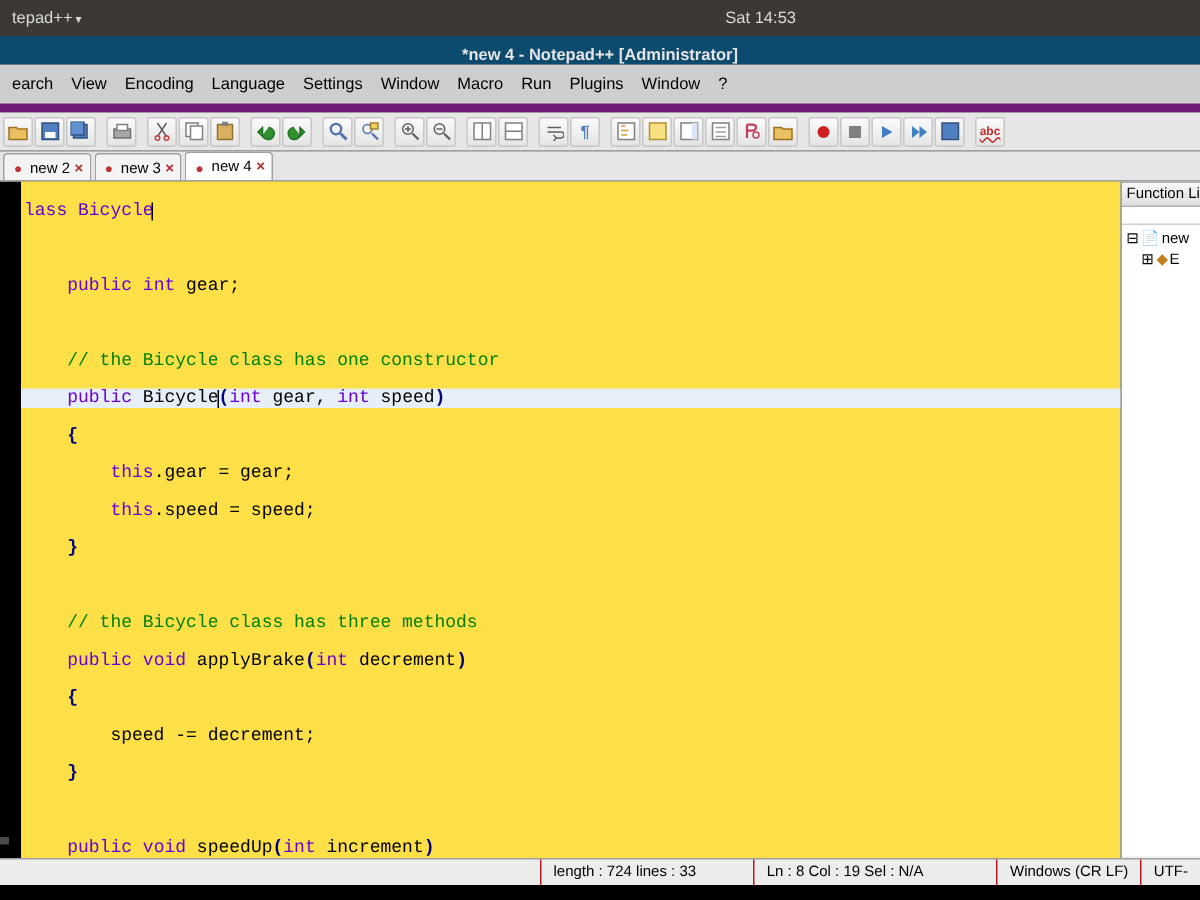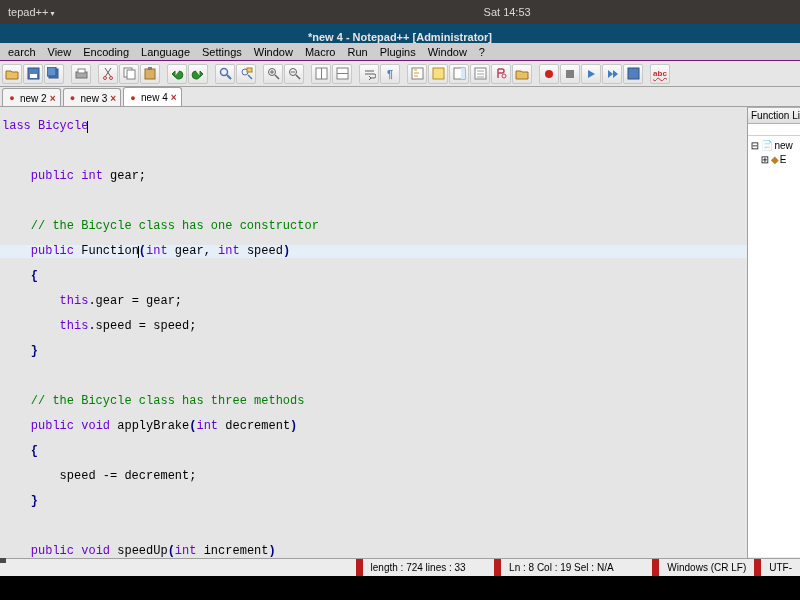--- a/index.html
+++ b/index.html
@@ -3,47 +3,47 @@
 <meta charset="utf-8">
 <style>
 * { margin: 0; padding: 0; box-sizing: border-box; }
 body { font-family: "Segoe UI", Tahoma, sans-serif; font-size: 11px; background: #000; width: 800px; height: 600px; overflow: hidden; position: relative; }
 .gnome-bar { height: 24px; background: #3b3835; color: #dcdad6; display: flex; align-items: center; padding: 0 8px; font-size: 11px; }
 .gnome-left { flex: 1; display: flex; align-items: center; gap: 4px; }
 .gnome-center { flex: 1; text-align: right; }
 .gnome-right { flex: 1; }
 .gnome-dd { font-size: 8px; margin-left: 2px; }
 .title-bar { height: 19px; background: #0c4a6e; color: #e5e5e5; display: flex; align-items: flex-end; justify-content: center; font-size: 11px; font-weight: bold; }
-.menu-bar { height: 18px; background: #cecece; border-bottom: 1px solid #701a75; display: flex; align-items: center; padding: 0 2px; font-size: 11px; }
+.menu-bar { height: 32px; background: #cecece; border-bottom: 6px solid #701a75; display: flex; align-items: center; padding: 0 2px; font-size: 11px; }
 .menu-bar span { padding: 2px 6px; cursor: default; }
 .tool-bar { height: 26px; background: #e6e6e6; border-bottom: 1px solid #a0a0a0; display: flex; align-items: center; padding: 2px 2px; gap: 1px; }
 .tb-btn { width: 20px; height: 20px; border: 1px solid #c8c8c8; background: linear-gradient(#fbfbfb,#e4e4e4); border-radius: 2px; display: flex; align-items: center; justify-content: center; font-size: 11px; cursor: default; }
 .tb-sep { width: 5px; }
 .tab-bar { height: 20px; background: #e6e6e6; display: flex; align-items: flex-end; padding-left: 2px; border-bottom: 1px solid #a0a0a0; }
 .tab { height: 18px; border: 1px solid #a0a0a0; border-bottom: none; background: #f4f4f4; margin-right: 2px; padding: 1px 4px 0 4px; display: flex; align-items: center; gap: 3px; font-size: 10px; border-radius: 3px 3px 0 0; }
 .tab.active { background: #fff; height: 19px; }
 .tab .dot { width: 10px; height: 10px; display: inline-flex; align-items: center; justify-content: center; font-size: 9px; }
 .tab .close-x { color: #b03030; font-weight: bold; font-size: 10px; }
 .body-row { display: flex; height: 451px; }
-.editor-wrap { width: 747px; height: 100%; background: #e5e5e5; }
+.editor-wrap { width: 747px; height: 100%; background: #fde047; margin-left: 14px; }
 .editor { font-family: "Courier New", monospace; font-size: 12px; line-height: 1.04; padding: 1px 0 0 0; white-space: pre; letter-spacing: 0; }
 .editor .ln { padding-left: 2px; height: 12.5px; }
 .editor .hl { background: #e6eef7; }
 .kw { color: #6a00d6; }
 .cm { color: #008000; }
 .op { color: #000080; font-weight: bold; }
 .caret { border-left: 1px solid #000; display:inline-block; height:12px; vertical-align:text-bottom; margin-left:-1px;}
 .side-panel { width: 53px; height: 100%; background: #ececec; border-left: 1px solid #a0a0a0; font-size: 10px; }
 .side-head { background: linear-gradient(#f8f8f8,#dedede); border: 1px solid #b0b0b0; border-left:none; border-right:none; padding: 2px 3px; font-size: 10px; white-space: nowrap; overflow:hidden; }
 .side-body { background: #fff; height: 12px; border-bottom: 1px solid #d0d0d0; }
 .tree { background: #fff; padding: 2px; font-size: 10px; height: calc(100% - 30px); overflow:hidden;}
 .tree-row { white-space: nowrap; display:flex; align-items:center; gap:1px; height:14px;}
 .tree-ic { width:10px; text-align:center; }
 .status-bar { height: 18px; background: #ececec; border-top: 1px solid #a0a0a0; display: flex; align-items: center; font-size: 10px; }
-.sb-cell { border-left: 7px solid #b91c1c; padding: 0 8px; height: 100%; display:flex; align-items:center; white-space:nowrap; }
+.sb-cell { border-left: 1px solid #b91c1c; padding: 0 8px; height: 100%; display:flex; align-items:center; white-space:nowrap; }
 .sb-spacer { flex: 1; }
 .black-bottom { height: 37px; background: #000; }
 .black-left-strip { position:absolute; left:0; top:558px; width:6px; height:5px; background:#4a4a4a; }
 svg { display:block; }
 </style>
 </head>
 <body>
 
 <div class="gnome-bar">
   <div class="gnome-left">
@@ -260,21 +260,21 @@
 </div>
 
 <div class="body-row">
   <div class="editor-wrap">
     <div class="editor">
 <div class="ln"><span class="kw">lass Bicycle</span><span class="caret"></span></div>
 <div class="ln"></div>
 <div class="ln"><span>    </span><span class="kw">public</span><span> </span><span class="kw">int</span><span> gear;</span></div>
 <div class="ln"></div>
 <div class="ln"><span class="cm">    // the Bicycle class has one constructor</span></div>
-<div class="ln hl"><span>    </span><span class="kw">public</span><span> Function</span><span class="caret"></span><span class="op">(</span><span class="kw">int</span><span> gear, </span><span class="kw">int</span><span> speed</span><span class="op">)</span></div>
+<div class="ln hl"><span>    </span><span class="kw">public</span><span> Bicycle</span><span class="caret"></span><span class="op">(</span><span class="kw">int</span><span> gear, </span><span class="kw">int</span><span> speed</span><span class="op">)</span></div>
 <div class="ln"><span class="op">    {</span></div>
 <div class="ln"><span>        </span><span class="kw">this</span><span>.gear = gear;</span></div>
 <div class="ln"><span>        </span><span class="kw">this</span><span>.speed = speed;</span></div>
 <div class="ln"><span class="op">    }</span></div>
 <div class="ln"></div>
 <div class="ln"><span class="cm">    // the Bicycle class has three methods</span></div>
 <div class="ln"><span>    </span><span class="kw">public</span><span> </span><span class="kw">void</span><span> applyBrake</span><span class="op">(</span><span class="kw">int</span><span> decrement</span><span class="op">)</span></div>
 <div class="ln"><span class="op">    {</span></div>
 <div class="ln">        speed -= decrement;</div>
 <div class="ln"><span class="op">    }</span></div>

